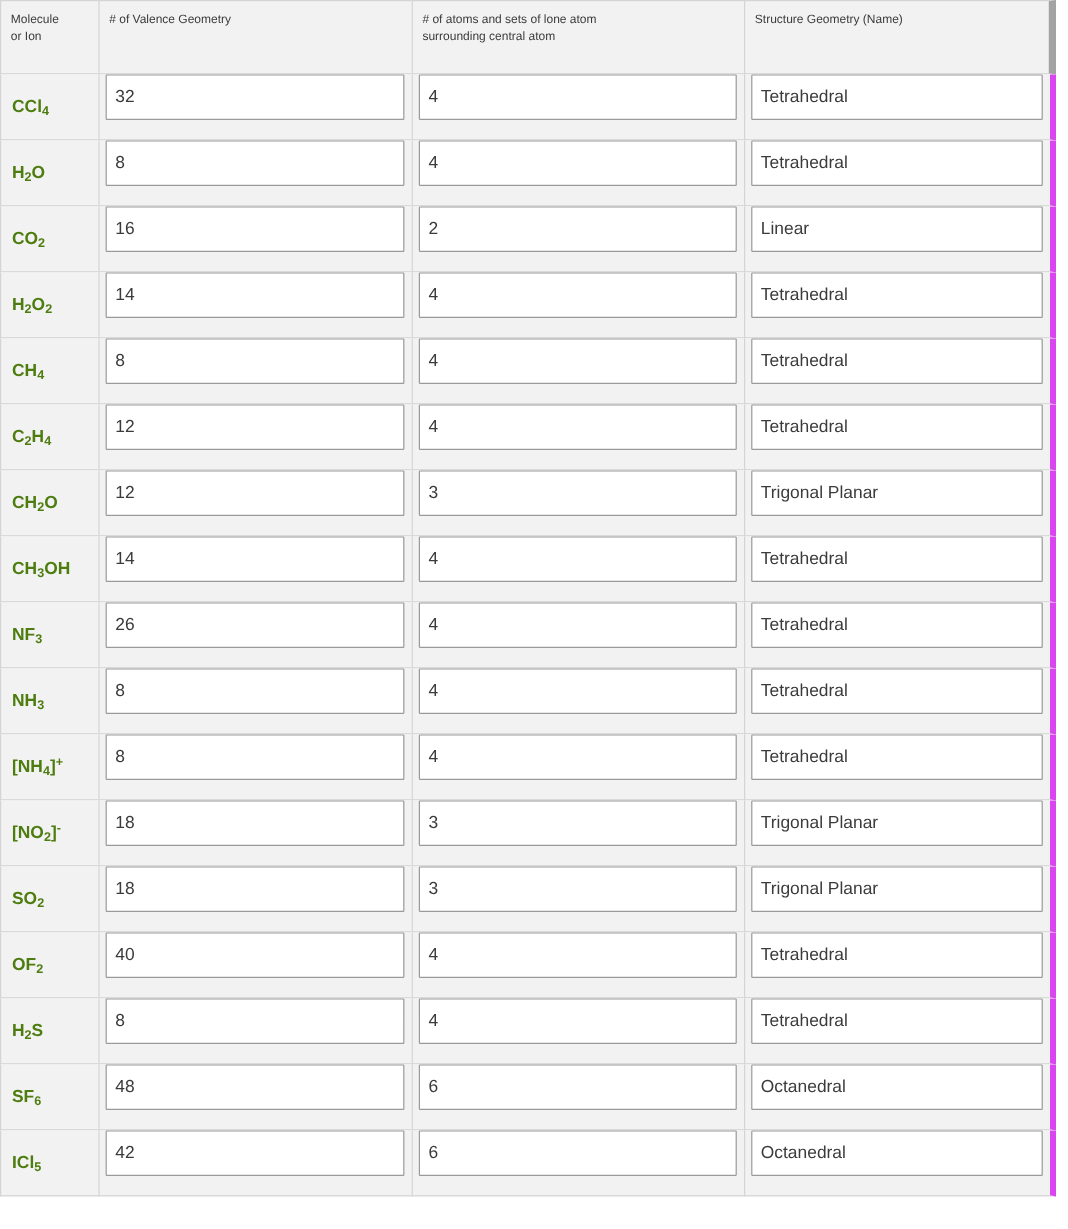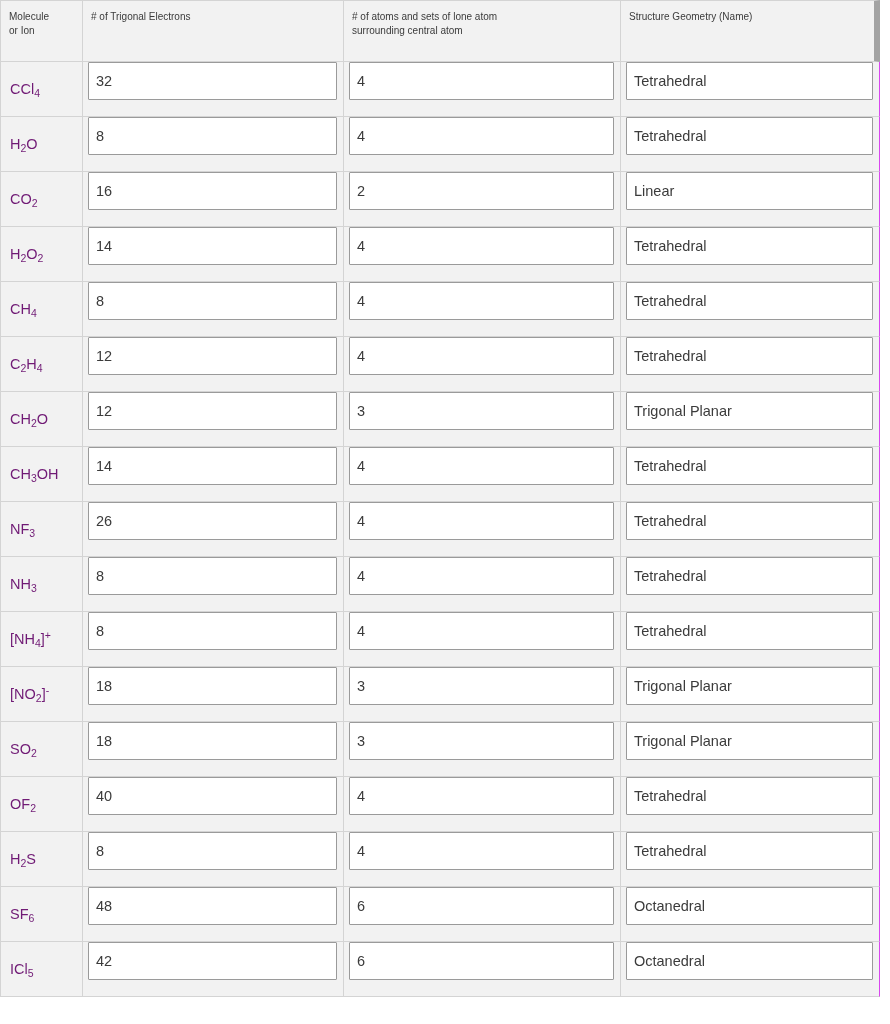--- a/index.html
+++ b/index.html
@@ -50,28 +50,29 @@
 
   tbody td {
     background: #f2f2f2;
     border-left: 1px solid #d4d4d4;
     border-bottom: 1px solid #d4d4d4;
     padding: 0;
     height: 52px;
     vertical-align: middle;
   }
   tbody td:last-child {
-    border-right: 1px solid #d946ef;
+    border-right: 5px solid #d946ef;
   }
 
   td.molecule-cell {
     padding: 0 0 0 9px;
     font-size: 14.5px;
-    color: #701a75;
+    color: #4d7c0f;
     white-space: nowrap;
+    font-weight: bold;
   }
   td.molecule-cell .formula sub,
   td.molecule-cell .formula sup {
     font-size: 10.5px;
     line-height: 0;
   }
   td.molecule-cell .formula sub { vertical-align: -0.28em; }
   td.molecule-cell .formula sup { vertical-align:  0.45em; }
 
   td.field-cell {
@@ -106,21 +107,21 @@
     <col class="c-atoms">
     <col class="c-geom">
   </colgroup>
   <thead>
     <tr>
       <th>
         <span>Molecule</span><br>
         <span>or Ion</span>
       </th>
       <th>
-        <span># of Trigonal Electrons</span>
+        <span># of Valence Geometry</span>
       </th>
       <th>
         <span># of atoms and sets of lone atom</span><br>
         <span>surrounding central atom</span>
       </th>
       <th>
         <span>Structure Geometry (Name)</span>
       </th>
     </tr>
   </thead>

